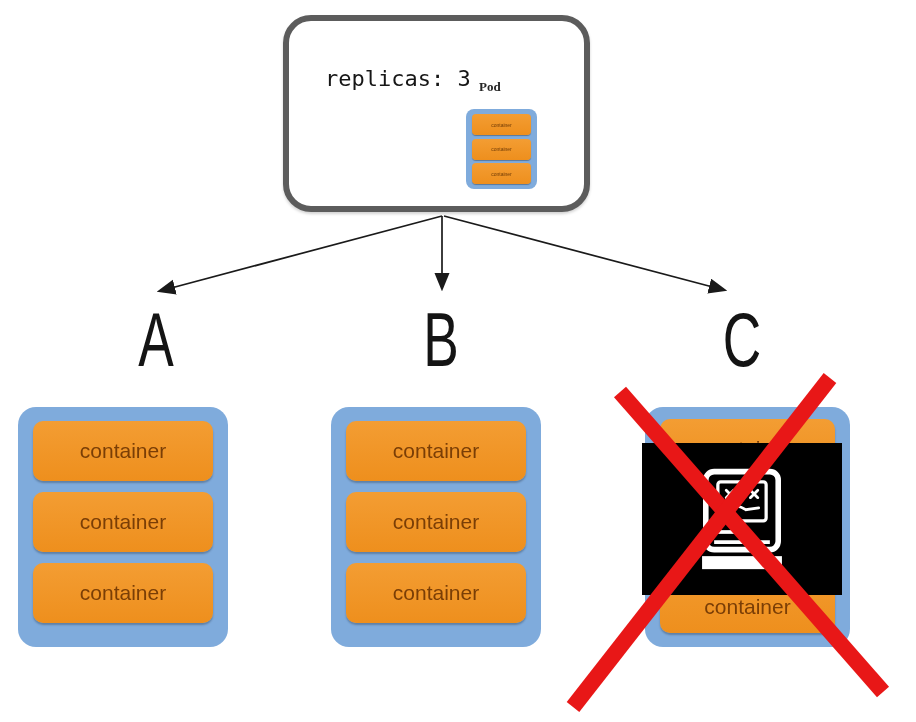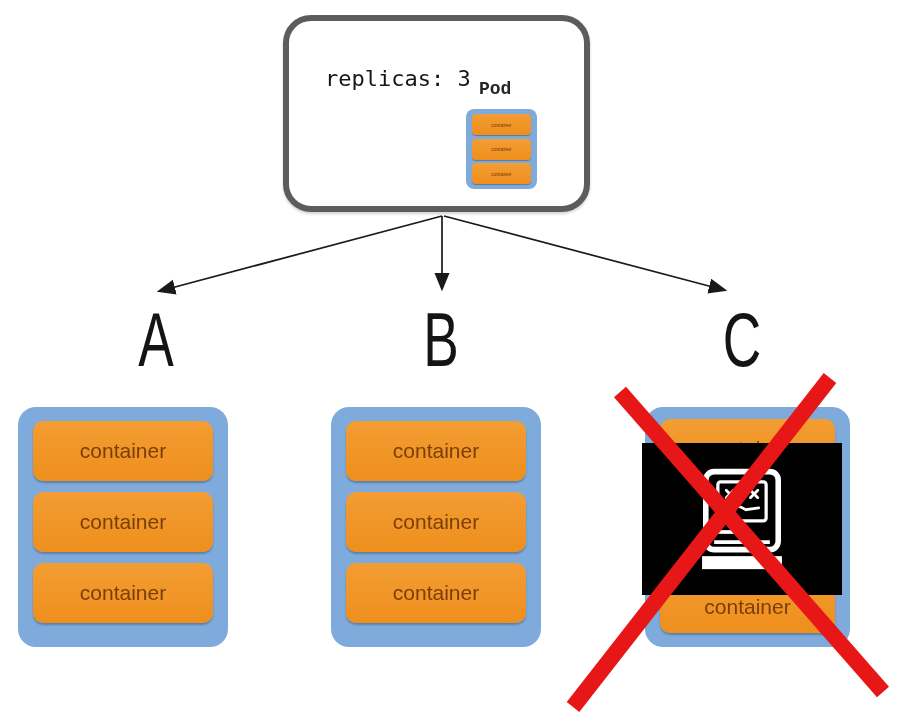--- a/index.html
+++ b/index.html
@@ -13,21 +13,21 @@
     border:6px solid #5c5c5c;border-radius:28px;background:#ffffff;
     box-sizing:border-box;box-shadow:0 2px 3px rgba(0,0,0,.18);
   }
   .spec-text{
     position:absolute;left:36px;top:22px;
     font-family:"DejaVu Sans Mono",monospace;font-size:22px;line-height:40px;
     color:#161616;white-space:pre;margin-top:16px;
   }
   .pod-label{
     position:absolute;left:190px;top:58px;
-    font-family:Liberation Mono, monospace;font-size:18px;font-weight:bold;color:#262626;
+    font-family:Liberation Serif, serif;font-size:13px;font-weight:bold;color:#262626;
   }
   .mini-pod{
     position:absolute;left:177px;top:88px;width:71px;height:80px;
     background:#7fabdc;border-radius:8px;box-sizing:border-box;padding:5px 6px;
     display:flex;flex-direction:column;justify-content:space-between;
   }
   .mini-container{
     height:21px;border-radius:4px;background:linear-gradient(#f39d33,#ee8f1d);
     display:flex;align-items:center;justify-content:center;
     font-size:5px;color:#6e3a06;overflow:hidden;box-shadow:0 1px 1px rgba(0,0,0,.3);

